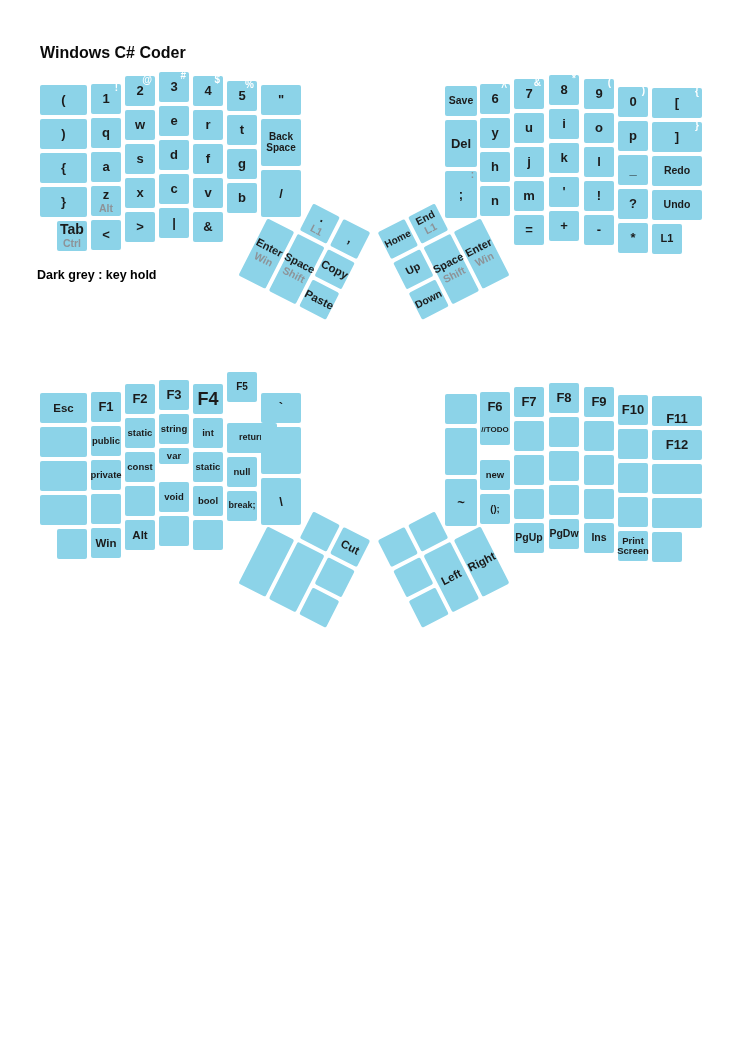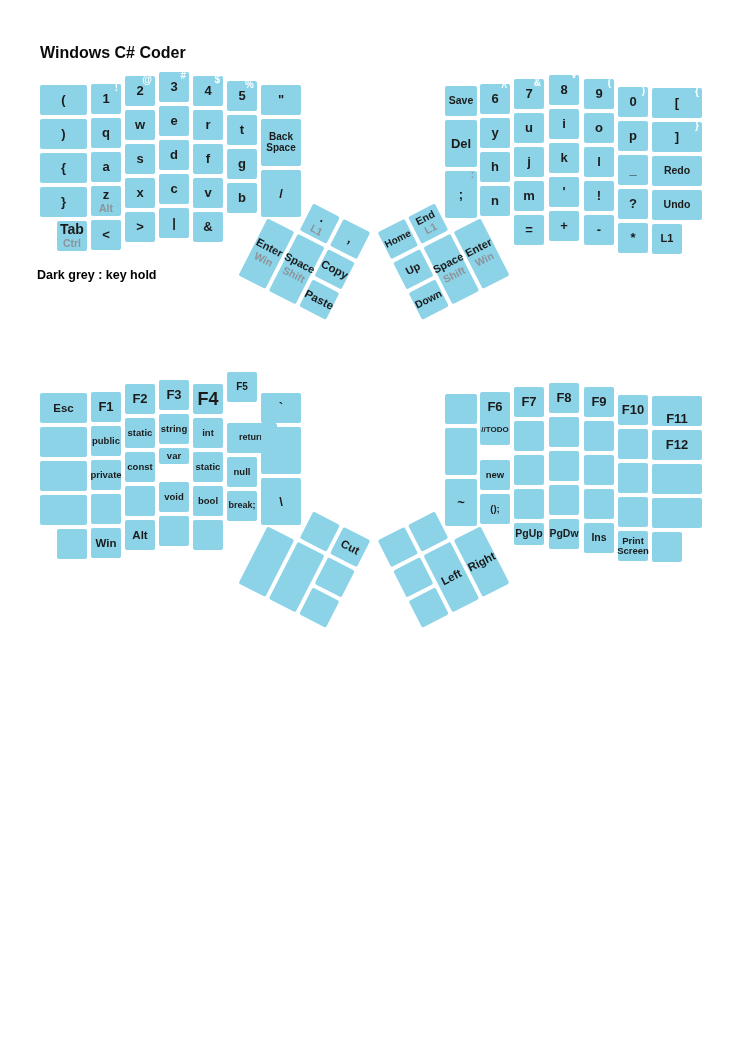--- a/index.html
+++ b/index.html
@@ -393,21 +393,21 @@
           </div>
           <div class="key" style="left: 480px; top: 494px; width: 30px; height: 30px; font-size: 9.5px;">
             <span class="lbl">();</span>
           </div>
           <div class="key" style="left: 514px; top: 387px; width: 30px; height: 30px; font-size: 13px;">
             <span class="lbl">F7</span>
           </div>
           <div class="key" style="left: 514px; top: 421px; width: 30px; height: 30px; font-size: 13px;"></div>
           <div class="key" style="left: 514px; top: 455px; width: 30px; height: 30px; font-size: 13px;"></div>
           <div class="key" style="left: 514px; top: 489px; width: 30px; height: 30px; font-size: 13px;"></div>
-          <div class="key" style="left: 514px; top: 523px; width: 30px; height: 22px; font-size: 10.5px;">
+          <div class="key" style="left: 514px; top: 523px; width: 30px; height: 30px; font-size: 10.5px;">
             <span class="lbl">PgUp</span>
           </div>
           <div class="key" style="left: 549px; top: 383px; width: 30px; height: 30px; font-size: 13px;">
             <span class="lbl">F8</span>
           </div>
           <div class="key" style="left: 549px; top: 417px; width: 30px; height: 30px; font-size: 13px;"></div>
           <div class="key" style="left: 549px; top: 451px; width: 30px; height: 30px; font-size: 13px;"></div>
           <div class="key" style="left: 549px; top: 485px; width: 30px; height: 30px; font-size: 13px;"></div>
           <div class="key" style="left: 549px; top: 519px; width: 30px; height: 30px; font-size: 10.5px;">
             <span class="lbl">PgDw</span>

